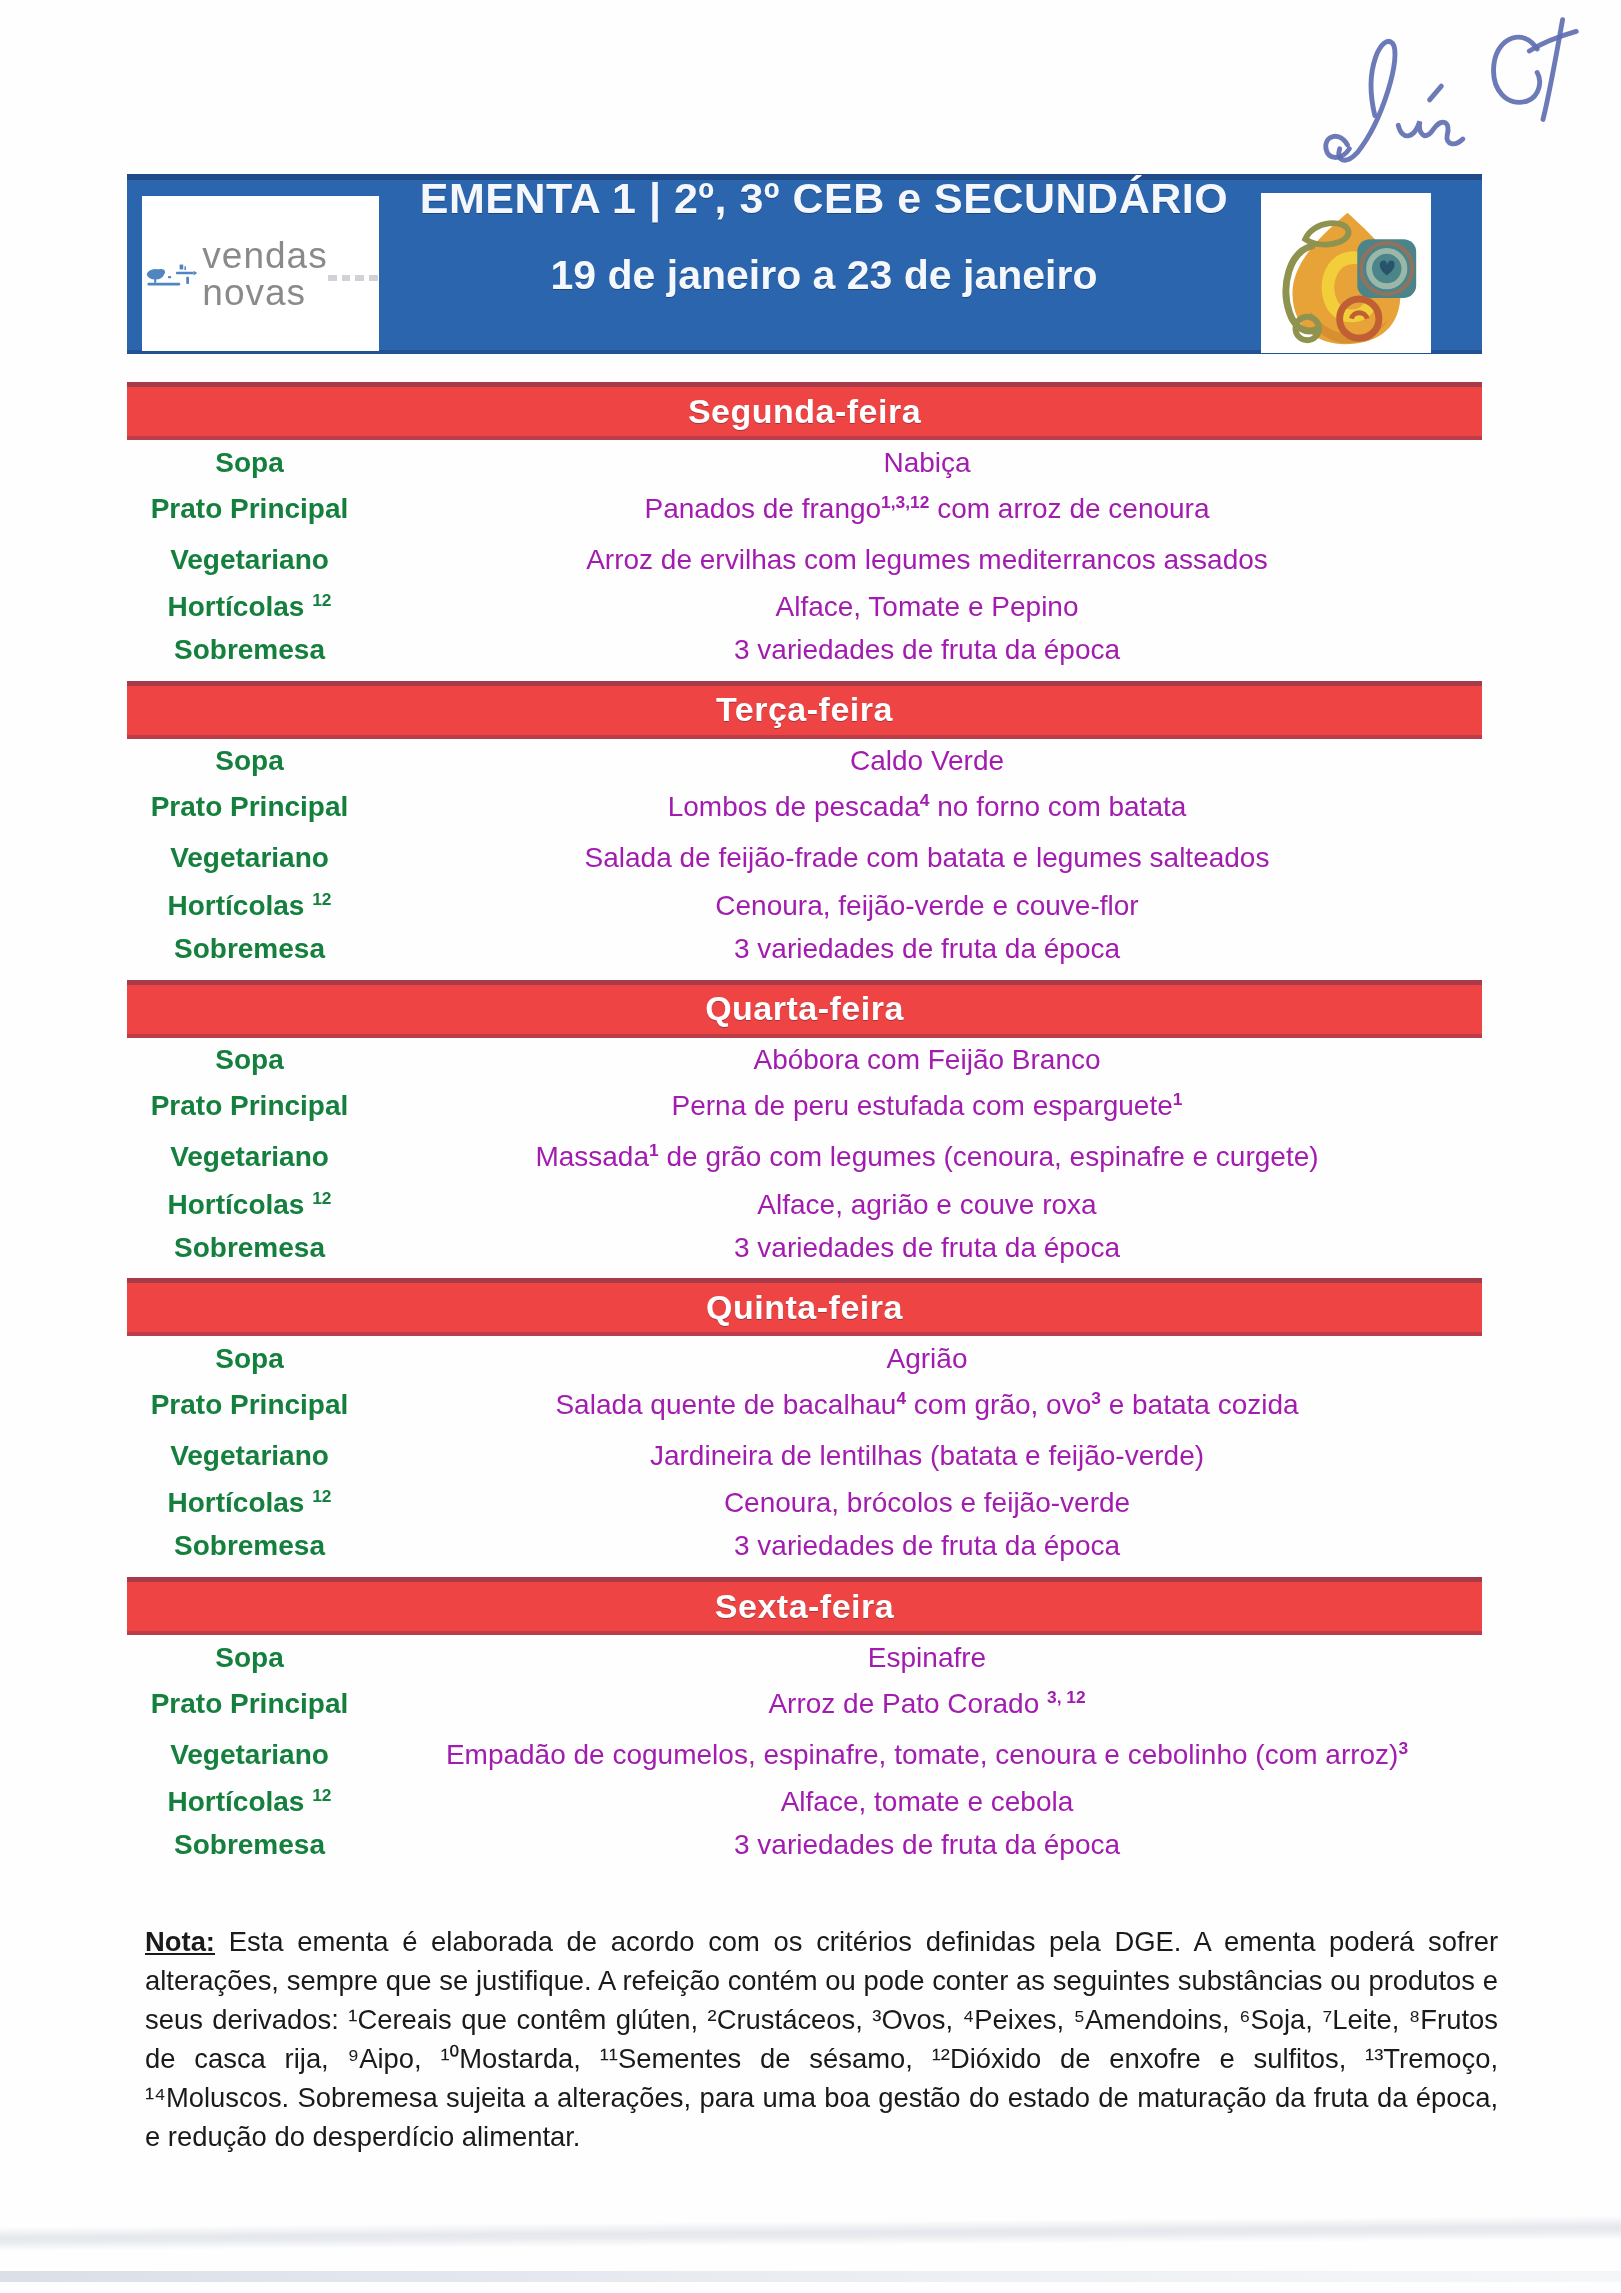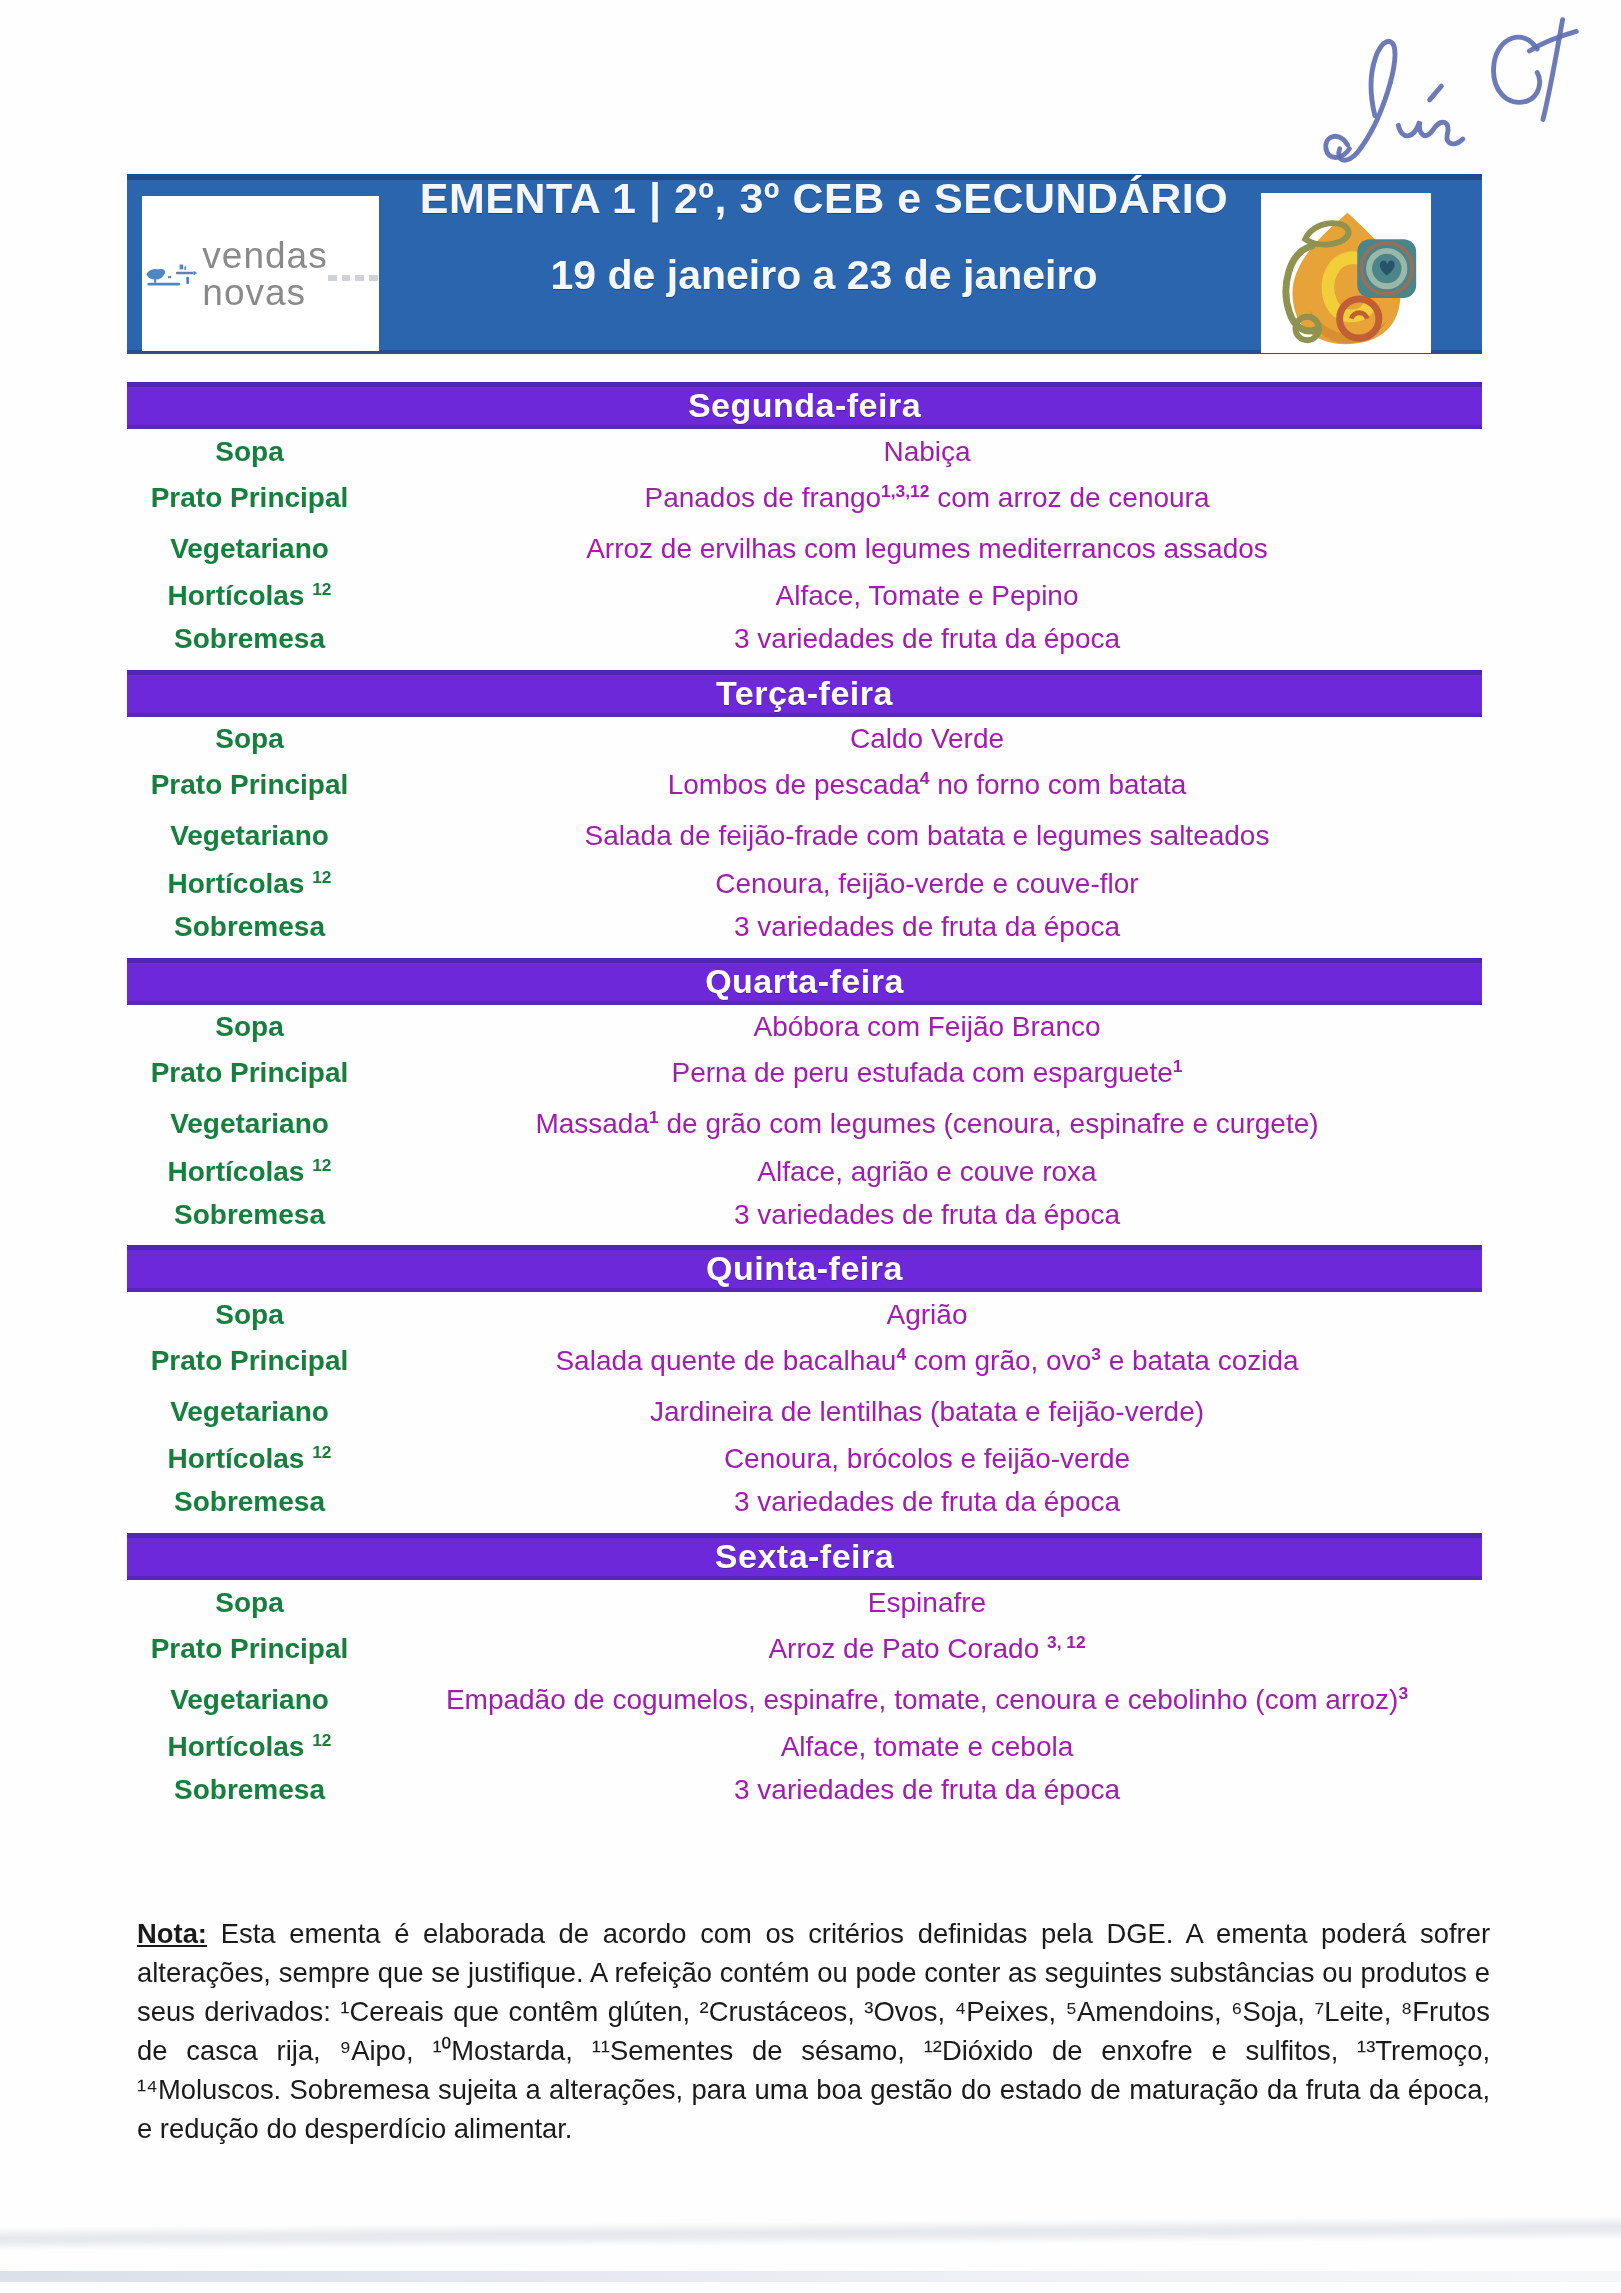--- a/index.html
+++ b/index.html
@@ -34,40 +34,40 @@
     color:#f4f7fb;text-align:center;
   }
   .banner-title{font-size:43px;font-weight:bold;letter-spacing:0.5px;text-shadow:0 1px 0 rgba(10,25,60,.4);}
   .banner-subtitle{font-size:41px;font-weight:bold;text-shadow:0 1px 0 rgba(10,25,60,.4);}
   .fruit-box{position:absolute;right:51px;top:18.6px;width:170px;height:160px;background:#ffffff;}
 
   
   .menu-days{position:absolute;left:127px;top:382px;width:1355px;}
   .day{margin-bottom:9.8px;}
   .day-bar{
-    height:47px;background:#6d28d9;color:#ffffff;font-size:34px;font-weight:bold;
+    height:58px;background:#ef4444;color:#ffffff;font-size:34px;font-weight:bold;
     display:flex;align-items:center;justify-content:center;letter-spacing:0.5px;
     box-shadow:inset 0 4.9px 0 rgba(15,40,85,.32), inset 0 -3.9px 0 rgba(15,40,85,.24);
     text-shadow:0 1px 0 rgba(10,25,60,.35);
   }
   .rows{padding-top:2px;}
   .menu-row{display:grid;grid-template-columns:245px 1fr;align-items:center;}
   .menu-row:nth-child(1){height:41px;}
   .menu-row:nth-child(2){height:51px;}
   .menu-row:nth-child(3){height:51px;}
   .menu-row:nth-child(4){height:44px;}
   .menu-row:nth-child(5){height:42px;}
   .row-label{font-weight:700;font-size:28px;text-align:center;color:#15803d;}
   .row-value{font-size:28px;font-weight:500;text-align:center;color:#a21caf;}
   .menu-row sup, .note sup{font-size:.62em;font-weight:700;line-height:0;}
   .row-value sup{font-weight:600;}
 
   
   .note{
-    position:absolute;left:129px;top:1907px;width:1353px;margin:8px;
+    position:absolute;left:129px;top:1907px;width:1353px;margin:16px;
     font-size:27.4px;line-height:1.42;font-weight:500;color:#1a1a1a;text-align:justify;
   }
   .note-label{font-weight:700;text-decoration:underline;}
 
   
   .scan-band{
     position:absolute;left:0;top:2227px;width:103%;height:23.5px;
     background:linear-gradient(to bottom,rgba(208,213,221,0) 0%,rgba(208,213,221,.55) 45%,rgba(198,205,214,.40) 62%,rgba(208,213,221,0) 100%);
     transform:rotate(-0.4deg);transform-origin:left center;
   }

